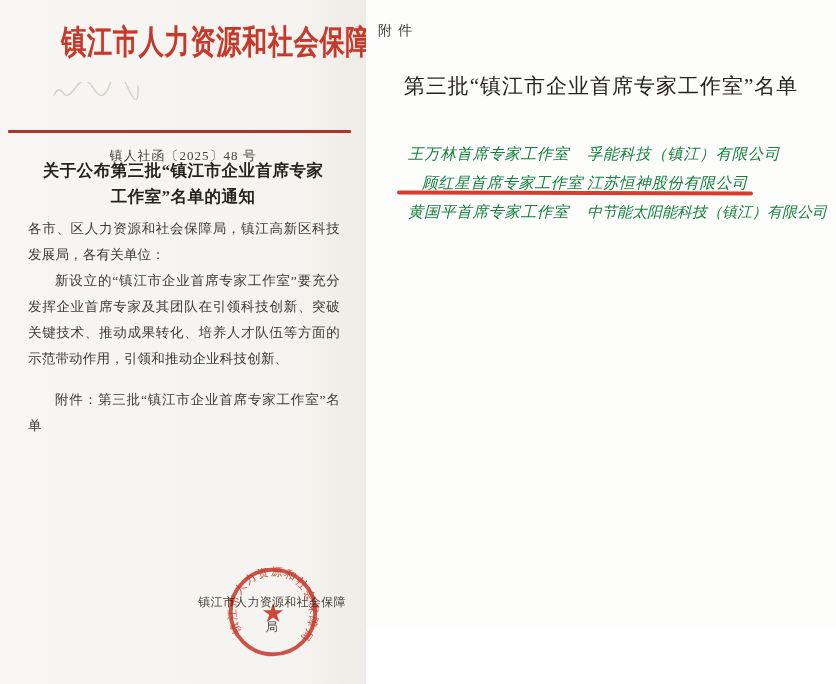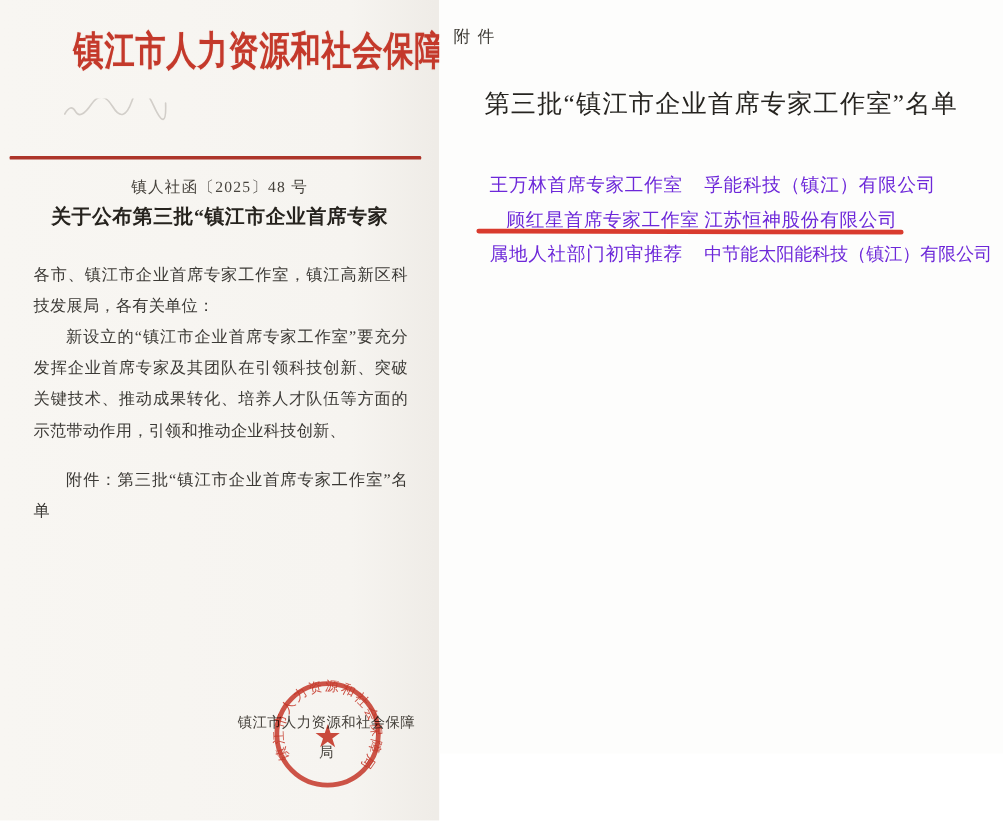--- a/index.html
+++ b/index.html
@@ -31,21 +31,21 @@
   .handwriting{position:absolute;left:50px;top:82px;opacity:.38;}
   .doc-number{
     position:absolute;left:0;top:99px;width:366px;text-align:center;
     font-size:13px;color:#46423c;letter-spacing:1px;margin-top:48px;
   }
   .red-rule{
     position:absolute;left:8px;top:130px;width:343px;height:3px;
     background:var(--rule-red);border-radius:1px;
   }
   .doc-title{
-    position:absolute;left:0;top:168px;width:366px;text-align:center;
+    position:absolute;left:0;top:158px;width:366px;text-align:center;
     font-size:16.5px;line-height:26px;font-weight:bold;color:var(--title-ink);letter-spacing:.5px;
   }
   .doc-body{
     position:absolute;left:28px;top:216px;width:312px;
     font-size:13.5px;line-height:26px;text-align:justify;color:var(--ink);letter-spacing:.2px;
   }
   .doc-body p.indent{text-indent:2em;}
   .doc-body p.cont{margin-top:22px;}
   .doc-body p.attach{margin-top:15px;text-indent:2em;}
   .signature{
@@ -59,21 +59,21 @@
     position:absolute;left:366px;top:0;width:470px;height:628px;background:#fdfdfc;
   }
   .att-label{
     position:absolute;left:12px;top:22px;font-size:14px;color:#3f3c36;letter-spacing:6px;
   }
   .att-title{
     position:absolute;left:0;top:72px;width:470px;text-align:center;
     font-size:21px;font-weight:normal;color:#262420;letter-spacing:1px;
   }
   .att-list{position:absolute;left:0;top:0;width:470px;}
-  .att-row{position:absolute;left:42px;white-space:nowrap;font-size:15.5px;color:#6d28d9;}
+  .att-row{position:absolute;left:42px;white-space:nowrap;font-size:15.5px;color:#15803d;font-style:italic;}
   .att-row .ws{display:inline-block;width:175px;letter-spacing:.6px;}
   .att-row .co{display:inline-block;letter-spacing:.6px;}
   .row-1{top:144px;}
   .row-2{top:173px;text-align:right;}
   .row-3{top:202px;}
   .row-3 .co{letter-spacing:0;font-size:15px;text-align:right;}
   .annot-underline{
     position:absolute;left:31px;top:191px;width:356px;height:4px;
     background:var(--underline-red);border-radius:2px;opacity:.92;
     transform:rotate(.15deg);
@@ -91,24 +91,25 @@
 
     <svg class="handwriting" width="92" height="20">
       <path d="M4,13 q5,-9 9,-2 t13,-6 t18,2 t16,-5 t18,4 t10,-2" stroke="#97918a" fill="none" stroke-width="1.4" stroke-linecap="round"></path>
     </svg>
 
     <div class="doc-number">镇人社函〔2025〕48 号</div>
     <div class="red-rule"></div>
 
     <div class="doc-title">
       <div>关于公布第三批“镇江市企业首席专家</div>
+      <div>工作室”名单的通知</div>
     </div>
 
     <div class="doc-body">
-      <p>各市、镇江市企业首席专家工作室，镇江高新区科技发展局，各有关单位：</p>
+      <p>各市、区人力资源和社会保障局，镇江高新区科技发展局，各有关单位：</p>
       <p class="indent">新设立的“镇江市企业首席专家工作室”要充分发挥企业首席专家及其团队在引领科技创新、突破关键技术、推动成果转化、培养人才队伍等方面的示范带动作用，引领和推动企业科技创新、</p>
       <p class="attach">附件：第三批“镇江市企业首席专家工作室”名单</p>
     </div>
 
     <div class="signature">
       <div>镇江市人力资源和社会保障局</div>
     </div>
 
     <svg class="seal" viewBox="0 0 100 100">
       <circle cx="50" cy="50" r="45" fill="none" stroke="#cd3a2c" stroke-width="4.2" opacity=".85"></circle>
@@ -130,19 +131,19 @@
       <div class="att-row row-1">
         <span class="ws">王万林首席专家工作室</span>
         <span class="co">孚能科技（镇江）有限公司</span>
       </div>
       <div class="att-row row-2">
         <span class="ws">顾红星首席专家工作室</span>
         <span class="co">江苏恒神股份有限公司</span>
       </div>
       <div class="annot-underline"></div>
       <div class="att-row row-3">
-        <span class="ws">属地人社部门初审推荐</span>
+        <span class="ws">黄国平首席专家工作室</span>
         <span class="co">中节能太阳能科技（镇江）有限公司</span>
       </div>
     </div>
   </div>
 
 </div>
 
 </body></html>

